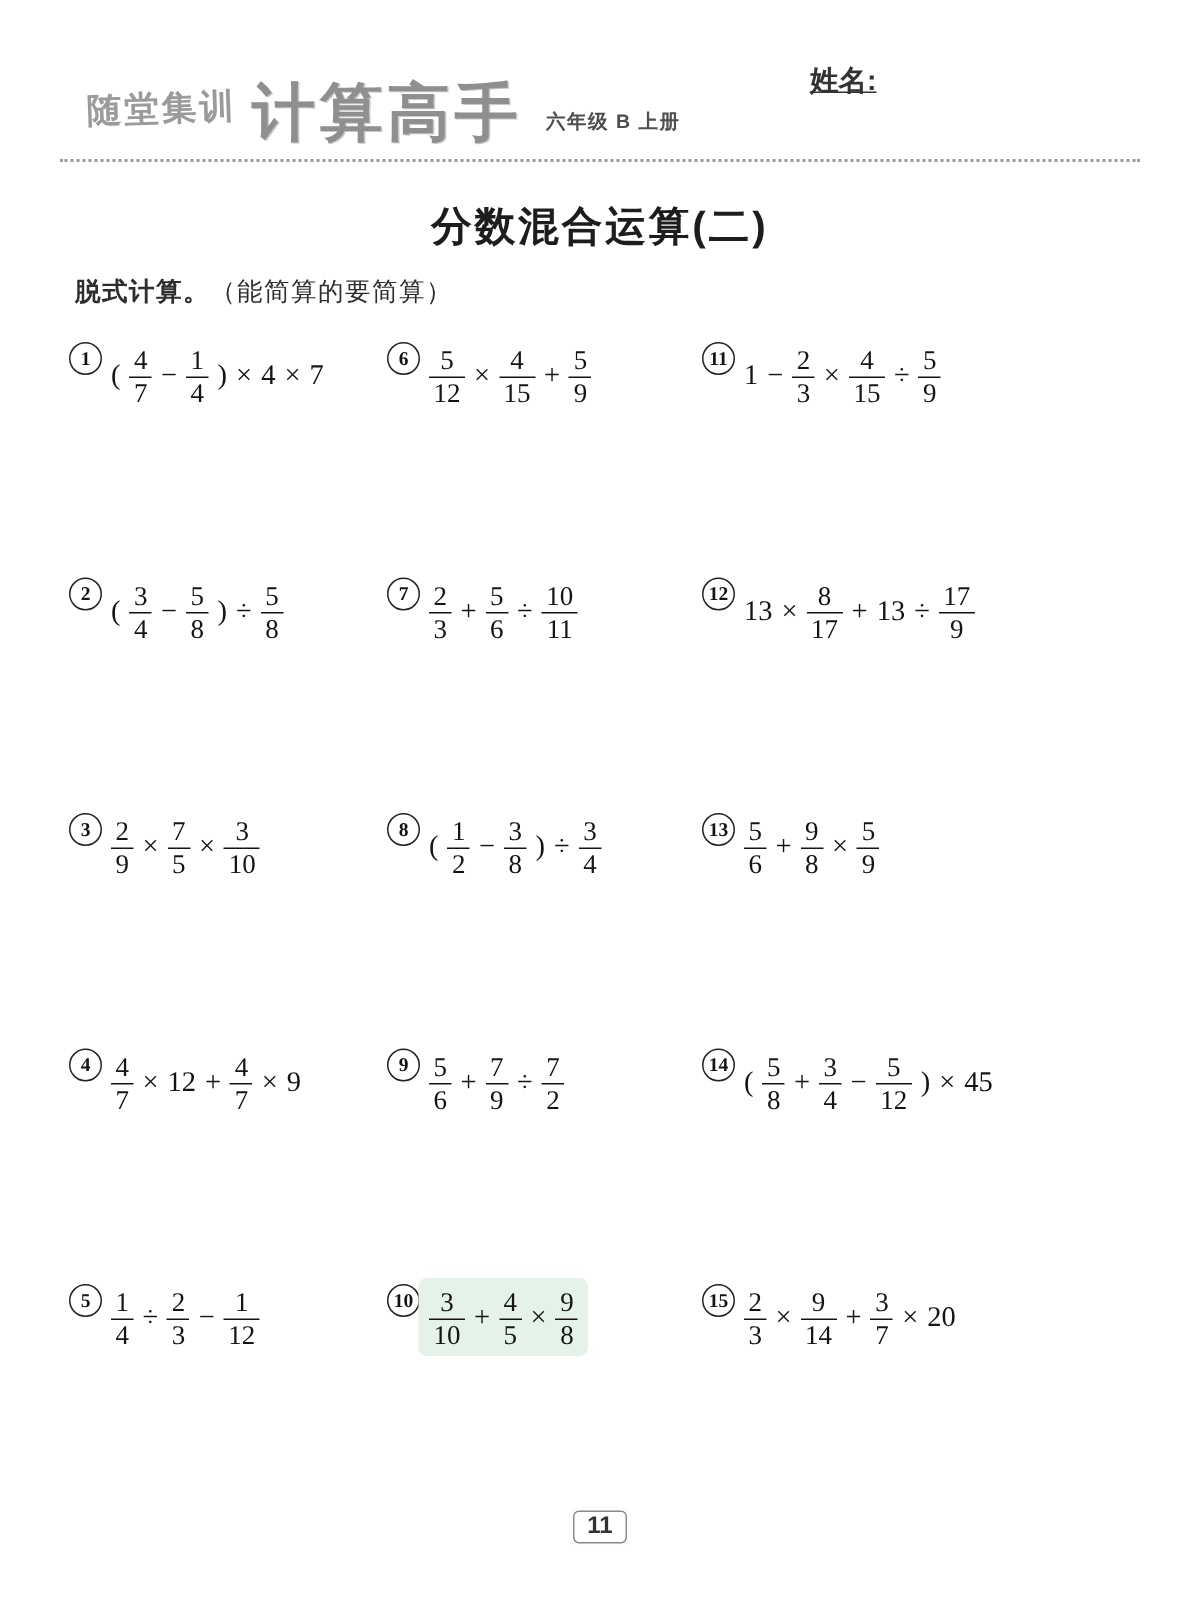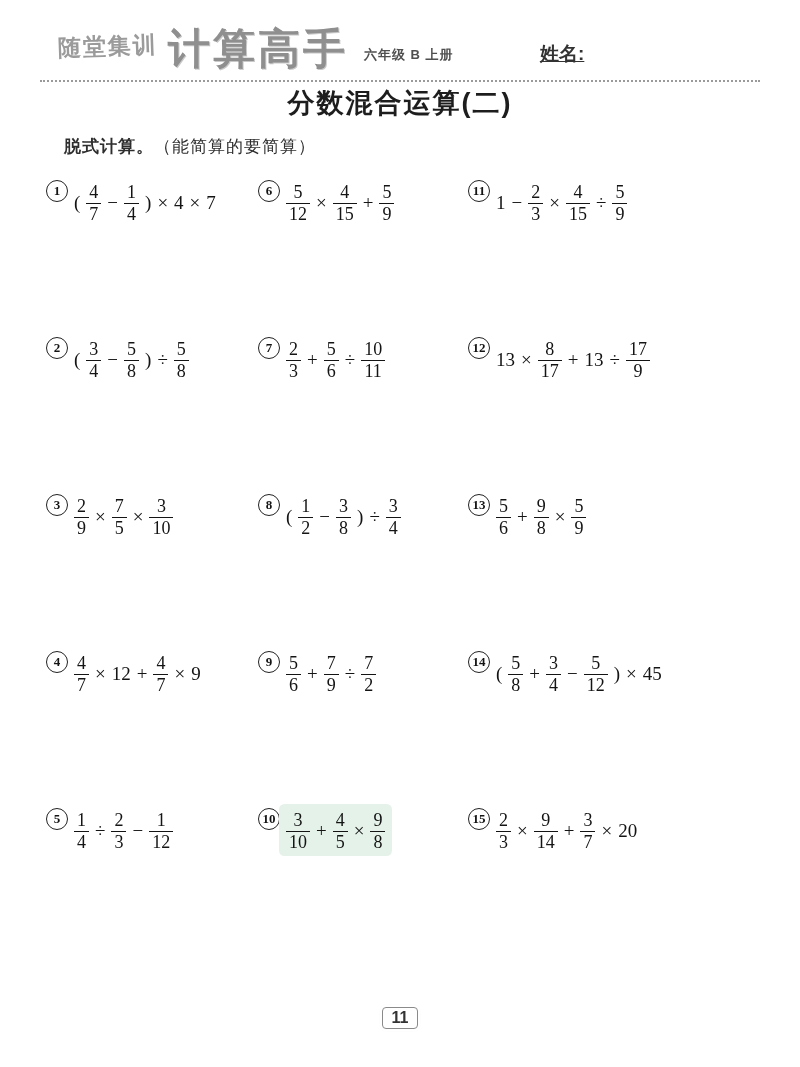--- a/index.html
+++ b/index.html
@@ -15,32 +15,32 @@
   .page { position:absolute; inset:0; background:#fff; padding:28px 40px 0 40px; }
 
   
   .header { display:flex; justify-content:space-between; align-items:flex-start;
             padding:0 8px 10px 18px; border-bottom:2px dotted #9a9a9a; }
   .logo-wrap { display:flex; align-items:flex-end; gap:10px; }
   .logo-small { font-size:23px; font-weight:bold; color:#9b9b9b;
                 letter-spacing:2px; transform:rotate(-2deg); padding-bottom:8px; }
   .logo-big { font-size:42px; font-weight:bold; color:#8f8f8f;
               letter-spacing:3px; line-height:1;
-              text-shadow:1px 1px 0 #c9c9c9; }
+              text-shadow:1px 1px 0 #c9c9c9;margin-top:26px; }
   .edition { font-size:13px; font-weight:bold; color:#4f4f4f;
              padding-bottom:6px; margin-left:6px; letter-spacing:1px; }
   .header-right { width:220px; padding-top:8px; }
   .date-line { font-size:19px; font-weight:bold; color:#333; text-align:center;
                letter-spacing:4px; padding-bottom:4px; border-bottom:2px solid #555; }
   .name-line { font-size:19px; font-weight:bold; color:#333; padding:5px 0 0 8px;text-decoration:underline; }
 
   
   .sheet-title { text-align:center; font-size:27px; font-weight:bold; color:#1d1d1d;
-                 letter-spacing:2px; margin-top:3px; }
-  .instruction { font-size:17px; color:#2e2e2e; margin:14px 0 0 24px; letter-spacing:1px; }
+                 letter-spacing:2px; margin-top:25px; }
+  .instruction { font-size:17px; color:#2e2e2e; margin:14px 0 0 10px; letter-spacing:1px; }
   .instruction b { font-weight:bold; }
 
   
   .problems { display:grid;
               grid-template-columns:212px 210px 1fr;
               grid-template-rows:repeat(5, 157px);
               grid-auto-flow:column;
               margin:22px 0 0 6px; }
   .problem { display:flex; align-items:flex-start; }
   .expr { display:inline-flex; align-items:center;

